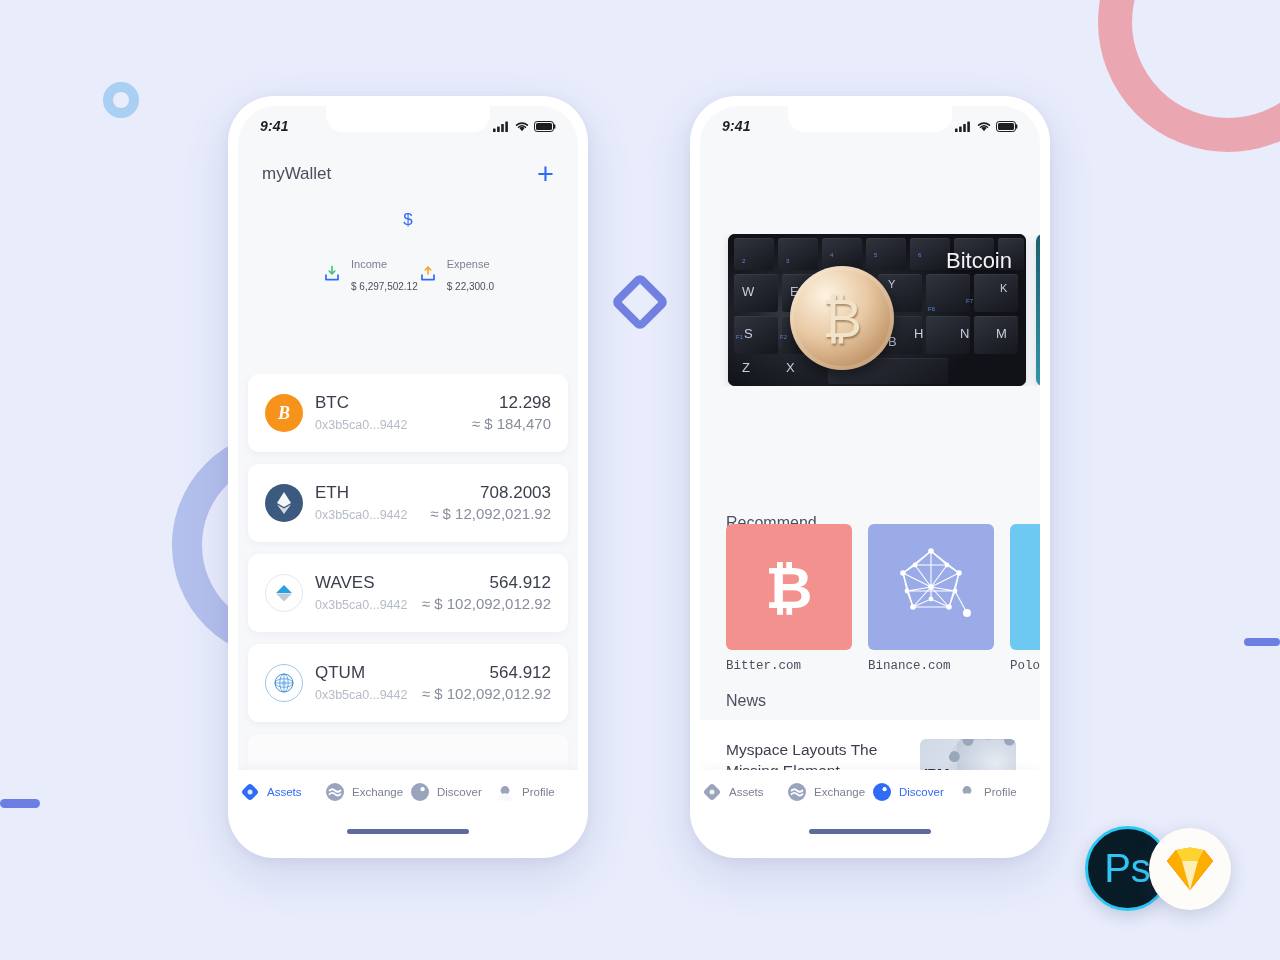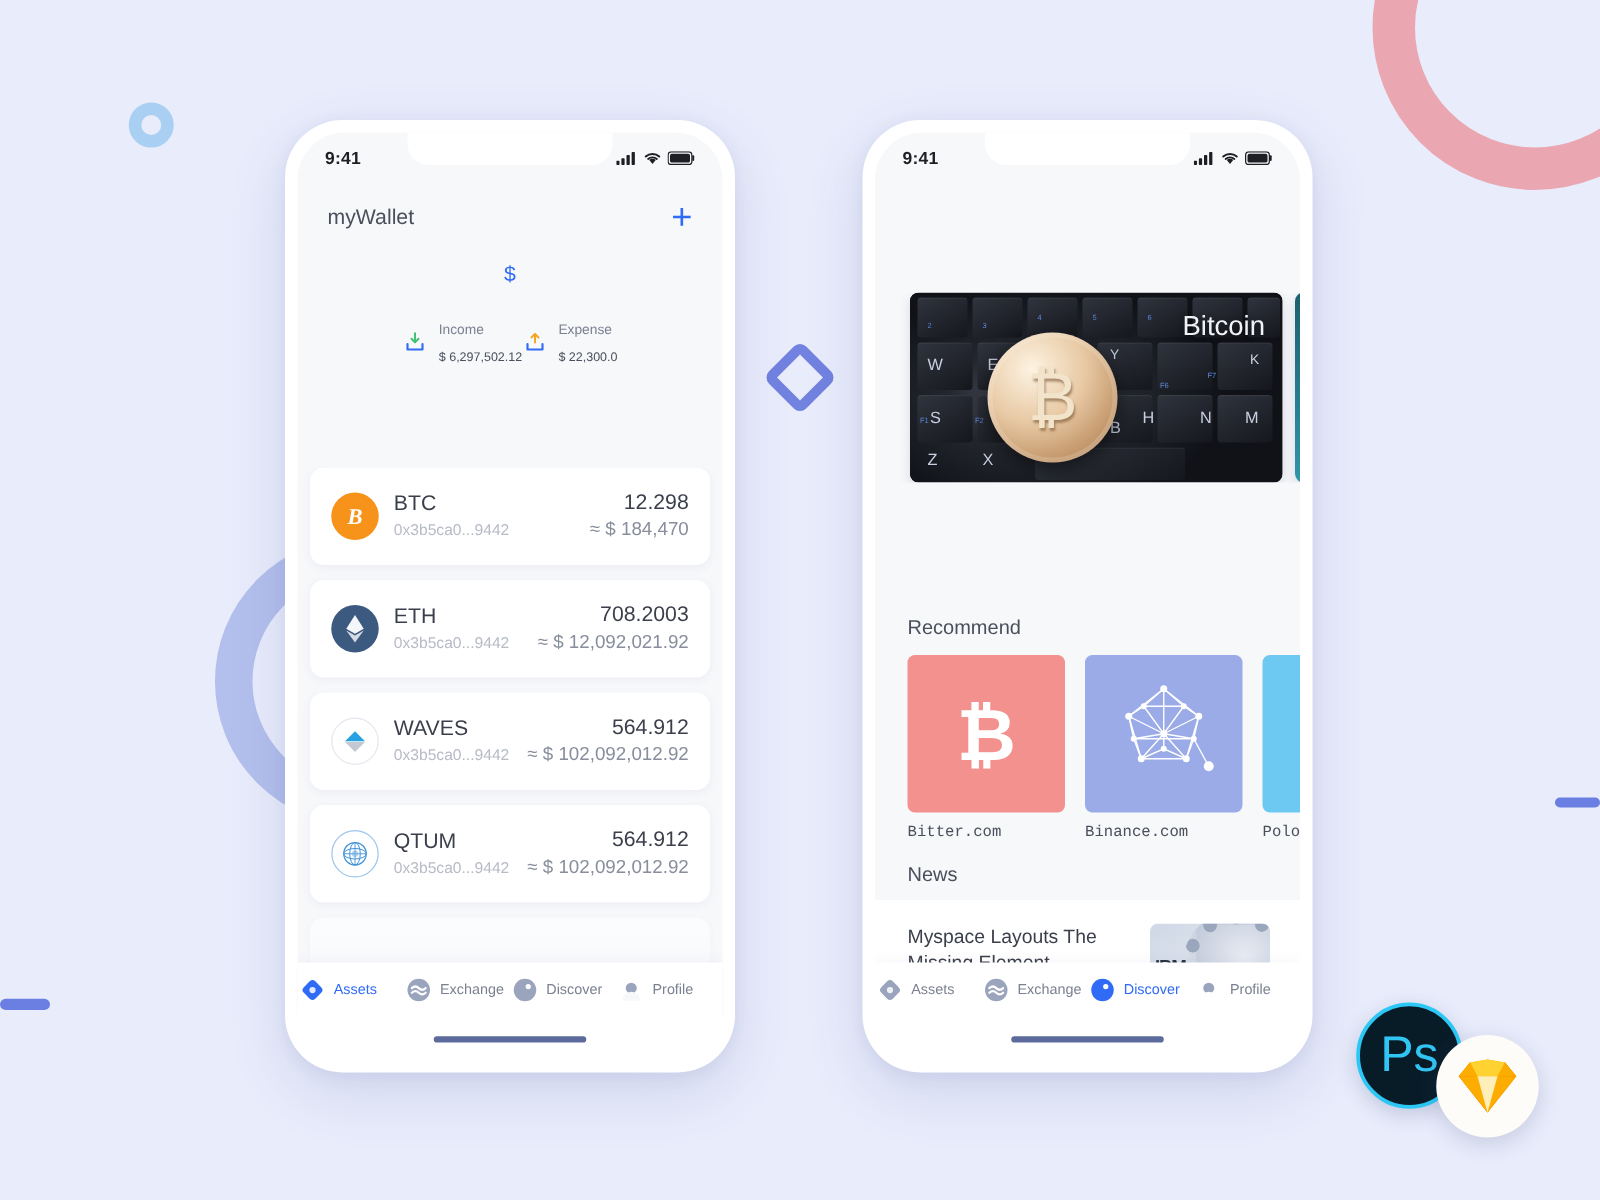--- a/index.html
+++ b/index.html
@@ -89,20 +89,21 @@
     position: absolute; left: 0; top: 0;
     width: 100%; height: 40px;
     display: flex; align-items: center;
     justify-content: space-between;
     padding: 0 22px;
     z-index: 11;
   }
   .status-time {
     font-size: 14px; font-weight: bold; color: #1d1f24;
     letter-spacing: 0.2px;
+    font-style: italic;
   }
   .status-icons { display: flex; align-items: center; gap: 5px; }
 
   
   .app-header {
     position: absolute; top: 40px; left: 0;
     width: 100%; height: 56px;
     display: flex; align-items: center;
     justify-content: space-between;
     padding: 0 24px;
@@ -248,21 +249,21 @@
     text-shadow: 0 2px 5px rgba(0,0,0,0.5);
   }
   .banner-2 {
     background: linear-gradient(150deg, #1c5f6e 0%, #2f93a6 45%, #8fd8df 100%);
   }
 
   .section-title {
     position: absolute; left: 26px;
     font-size: 16px; color: #4a4f5c;
   }
-  #recommend-title { top: 388px; }
+  #recommend-title { top: 408px; }
   #news-title { top: 586px; }
 
   .reco-strip {
     position: absolute; top: 418px; left: 0;
     width: 100%; height: 160px;
     padding-left: 26px;
     display: flex; gap: 16px; overflow: hidden;
   }
   .reco-item { flex: 0 0 126px; }
   .reco-tile {
@@ -316,21 +317,21 @@
   .news-row.faded { opacity: 0.42; }
   .news-fade {
     position: absolute; left: 0; bottom: 0;
     width: 100%; height: 34px;
     background: linear-gradient(to bottom, rgba(255,255,255,0), #ffffff 80%);
     z-index: 4; pointer-events: none;
   }
 
   
   #logo-ps {
-    position: absolute; left: 1085px; top: 802px;
+    position: absolute; left: 1085px; top: 826px;
     width: 85px; height: 85px; border-radius: 50%;
     background: #081c28; border: 3px solid #2bc7f5;
     display: flex; align-items: center; justify-content: center;
     box-shadow: 0 5px 16px rgba(60,70,120,0.22);
     text-align: center;
   }
   #logo-ps span {
     font-size: 40px; color: #31c5f4;
     font-family: "Liberation Sans", sans-serif;
   }

